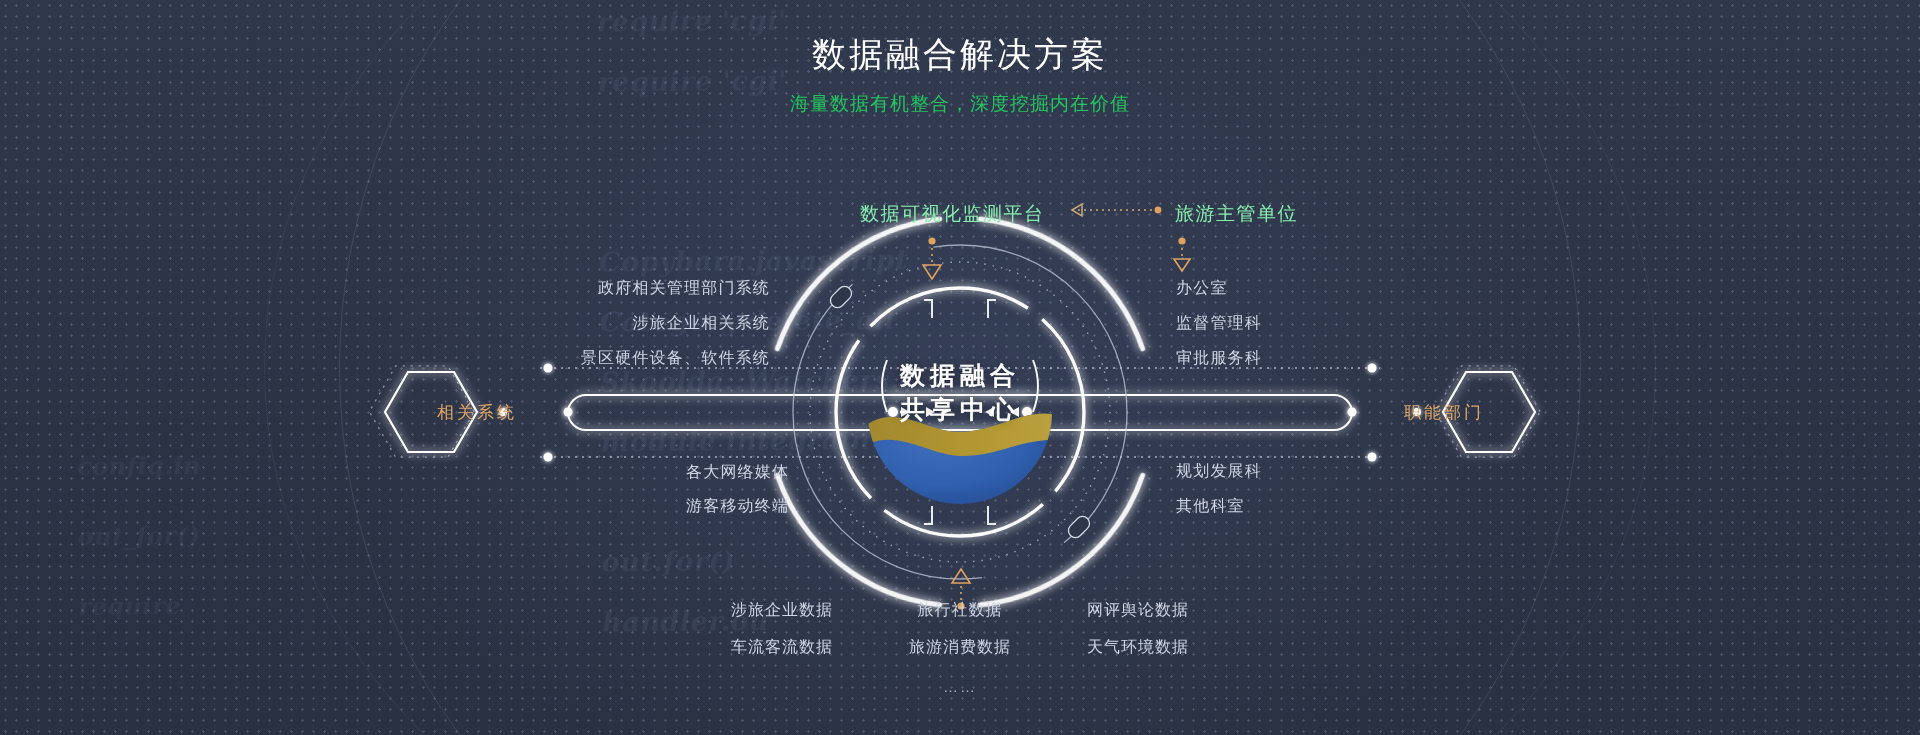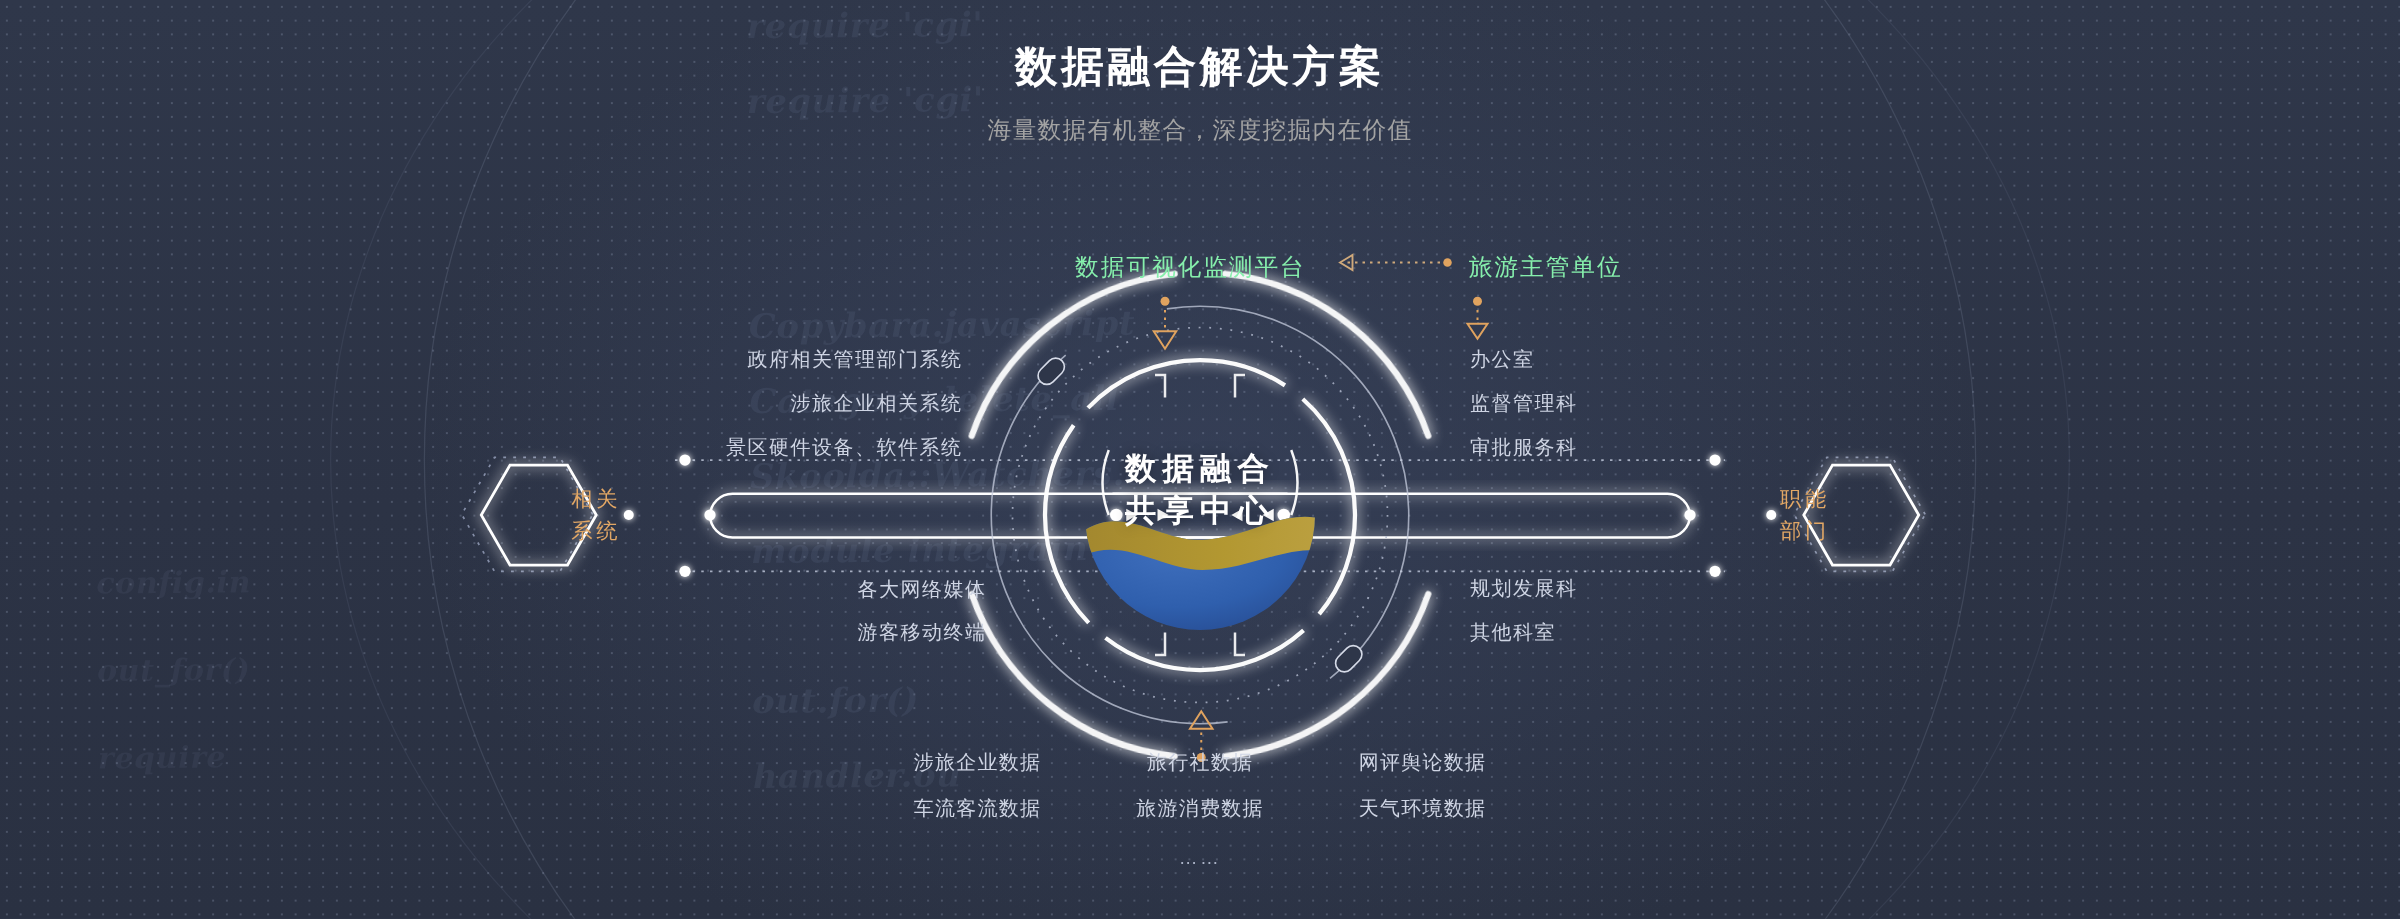--- a/index.html
+++ b/index.html
@@ -43,25 +43,25 @@
     border:1px solid rgba(170,182,208,.16);
     border-radius:50%;
     transform:translate(-50%,-50%);
   }
   .ring-huge.r1{width:1240px;height:1240px;}
   .ring-huge.r2{width:1390px;height:1150px;border-color:rgba(170,182,208,.09);}
 
   
   .header{position:absolute;left:0;right:0;top:34px;text-align:center;}
   .title{
-    font-size:34px;font-weight:700;color:#ffffff;letter-spacing:3px;
+    font-size:34px;font-weight:400;color:#ffffff;letter-spacing:3px;
     line-height:1.2;margin:0;
   }
   .subtitle{
-    margin:16px 0 16px 0;font-size:19px;color:#a3a3a3;letter-spacing:1px;font-weight:400;
+    margin:16px 0 16px 0;font-size:19px;color:#22c55e;letter-spacing:1px;font-weight:400;
   }
 
   .core-text{
     position:absolute;left:960px;top:392px;transform:translate(-50%,-50%);
     text-align:center;color:#fff;pointer-events:none;
     text-shadow:0 0 10px rgba(0,0,0,.35);
   }
   .core-line{font-size:25px;font-weight:700;letter-spacing:5px;line-height:34px;}
 
   
@@ -74,21 +74,21 @@
   
   .lab{
     position:absolute;font-size:16px;color:#cfd5e4;letter-spacing:1.2px;white-space:nowrap;
   }
 
   
   .hex-wrap{position:absolute;top:412px;transform:translateY(-50%);width:132px;height:140px;}
   .hex-wrap.left{left:411px;}
   .hex-wrap.right{left:1378px;}
   .hex-label{
-    position:absolute;inset:0;display:flex;flex-direction:column;
+    position:absolute;inset:0;display:flex;
     align-items:center;justify-content:center;
     color:#e2a765;font-size:17px;font-weight:500;letter-spacing:3px;line-height:25px;
   }
 
   
   .bottom-grid{
     position:absolute;left:960px;top:600px;transform:translateX(-50%);
     display:grid;grid-template-columns:repeat(3,150px);
     column-gap:28px;row-gap:16px;text-align:center;
   }

